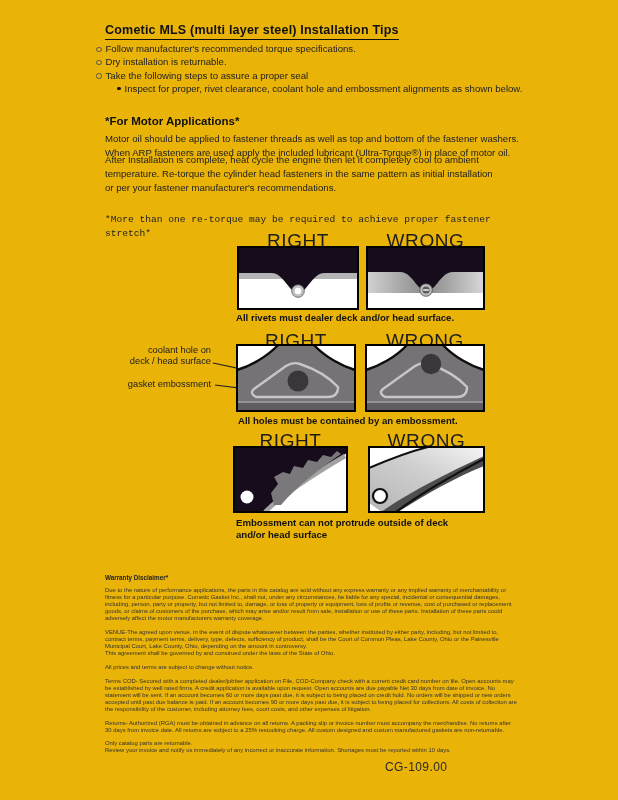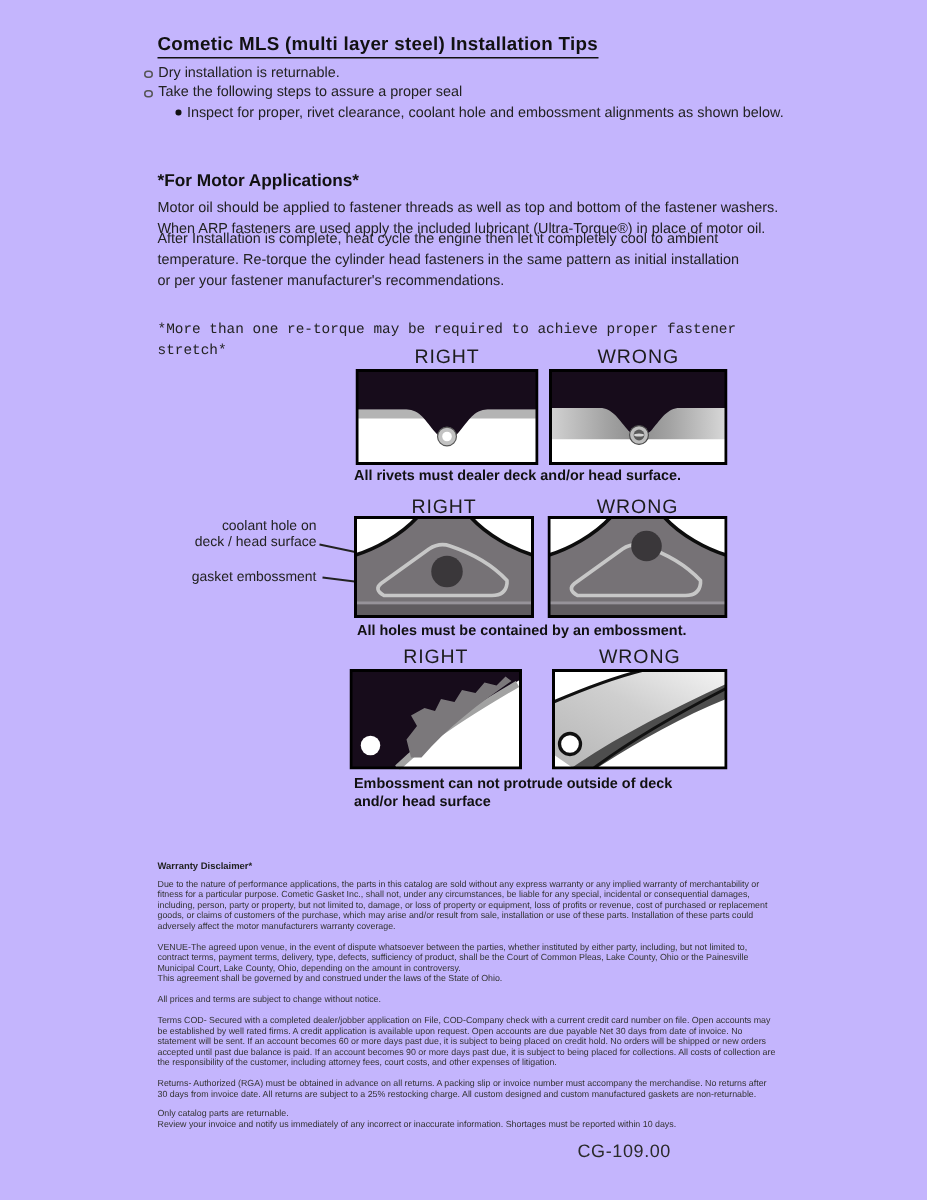--- a/index.html
+++ b/index.html
@@ -1,48 +1,52 @@
 <!DOCTYPE html>
 <html><head>
 <meta charset="utf-8">
 <style>
   html,body{margin:0;padding:0;background:#ffffff;}
   .page{
-    position:relative;width:618px;height:800px;background:#c4b5fd;overflow:hidden;
+    position:relative;width:618px;height:800px;background:#eab308;overflow:hidden;
     font-family:"Liberation Sans","DejaVu Sans",sans-serif;color:#1a1a1a;
   }
   .abs{position:absolute;}
   .title{
     font-size:12.5px;font-weight:bold;letter-spacing:.2px;color:#111;
     border-bottom:1.6px solid #111;padding-bottom:2px;display:inline-block;
   }
   .b-row{display:flex;align-items:flex-start;font-size:9.6px;line-height:13.4px;color:#222;}
   .ring{width:3.5px;height:3.5px;border:1px solid #555;border-radius:50%;margin:4.5px 4px 0 0;flex:none;}
   .dot{width:3.6px;height:3.6px;background:#111;border-radius:50%;margin:4.5px 4px 0 21px;flex:none;}
   .h2{font-size:11.5px;font-weight:bold;color:#111;}
   .para{font-size:9.6px;line-height:13.8px;color:#222;white-space:pre-line;}
-  .rw{font-size:13px;letter-spacing:.6px;color:#1c1c1c;text-align:center;}
+  .rw{font-size:19px;letter-spacing:.6px;color:#1c1c1c;text-align:center;}
   .cap{font-size:9.6px;font-weight:bold;color:#111;white-space:pre-line;line-height:12px;}
   .dlabel{font-size:9.3px;color:#222;text-align:right;white-space:pre-line;line-height:11px;}
   .legal{width:414px;font-size:5.9px;line-height:7.1px;color:#333;}
   .legal h4{font-size:6.3px;margin:0 0 6px 0;color:#222;}
   .legal p{margin:0 0 6.5px 0;white-space:pre-line;}
   .pgcode{font-size:12px;letter-spacing:.4px;color:#2a2a2a;}
   svg{display:block;}
 </style>
 </head>
 <body>
 
 <div class="page">
 
   <div class="abs" style="left:105px;top:20px;">
     <span class="title">Cometic MLS (multi layer steel) Installation Tips</span>
   </div>
 
   <div class="abs" style="left:96px;top:42px;width:450px;">
+    <div class="b-row">
+      <span class="ring"></span>
+      <span>Follow manufacturer's recommended torque specifications.</span>
+    </div>
     <div class="b-row">
       <span class="ring"></span>
       <span>Dry installation is returnable.</span>
     </div>
     <div class="b-row">
       <span class="ring"></span>
       <span>Take the following steps to assure a proper seal</span>
     </div>
     <div class="b-row">
       <span class="dot"></span>

